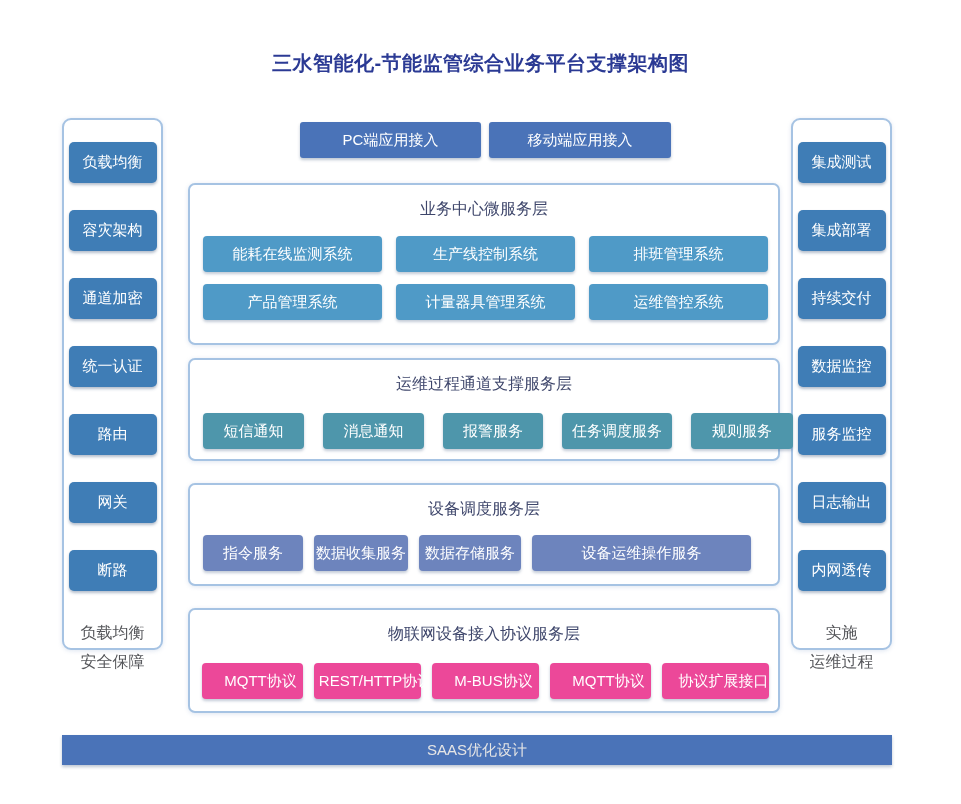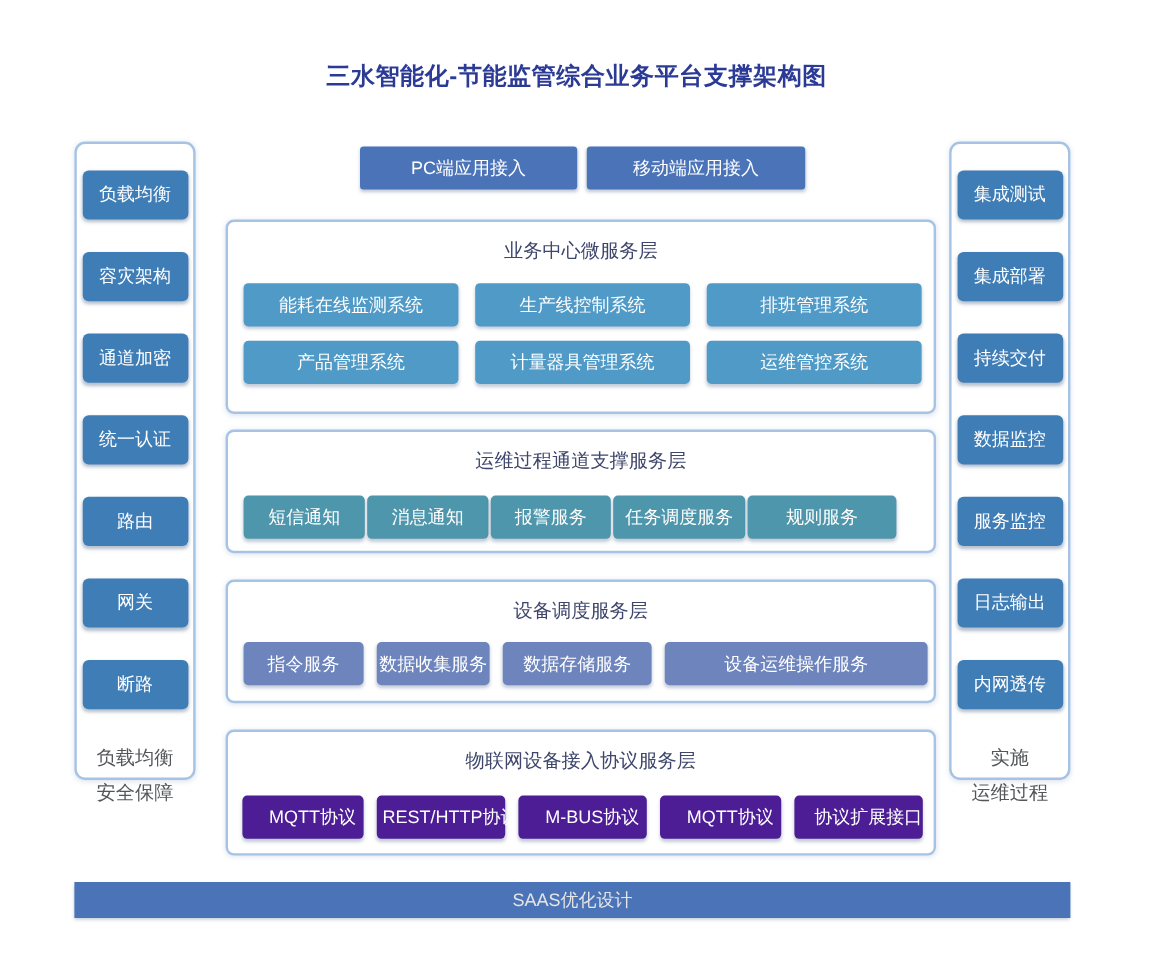--- a/index.html
+++ b/index.html
@@ -49,34 +49,34 @@
   .layer-2 { top:358px; height:103px; }
   .layer-3 { top:483px; height:103px; }
   .layer-4 { top:608px; height:105px; }
   .layer-title {
     position:absolute; top:14px; left:0; width:100%; text-align:center;
     font-size:16px; color:#3e466b;
   }
   .node-rows { position:absolute; left:13px; top:51px; display:flex; flex-direction:column; gap:12px; }
   .node-row  { display:flex; gap:14px;border-radius:13px; }
   .flex-nodes{ position:absolute; left:13px; top:53px; display:flex; }
-  .layer-2 .flex-nodes { gap:2px; }
+  .layer-2 .flex-nodes { gap:19px; }
   .layer-3 .flex-nodes { gap:11px; top:50px; }
   .layer-4 .flex-nodes { gap:11px; left:12px; }
   .node {
     height:36px; border-radius:4px; color:#fff; font-size:15px;
     display:flex; align-items:center; justify-content:center;
     box-shadow:0 2px 3px rgba(40,70,110,0.28); white-space:nowrap;
   }
   .layer-1 .node { width:179px; background:#4f9ac7; }
   .layer-2 .node { background:#4e96ab; }
   .layer-3 .node { background:#6d84bd; }
-  .layer-4 .node { background:#4c1d95;padding-left:16px; }
+  .layer-4 .node { background:#ec4899;padding-left:16px; }
   
-  .w101{width:101px}.w100{width:100px}.w110{width:110px}.w102{width:124px}
+  .w101{width:101px}.w100{width:100px}.w110{width:110px}.w102{width:102px}
   .w111{width:94px}.w219{width:219px}.w107{width:107px}
   
   .footer-bar {
     position:absolute; left:62px; top:735px; width:830px; height:30px;
     background:#4a73b8; border-radius:0; color:#e5e5e5; font-size:15px;
     display:flex; align-items:center; justify-content:center;
     box-shadow:0 2px 3px rgba(40,70,110,0.3);
   }
 </style>
 </head>

